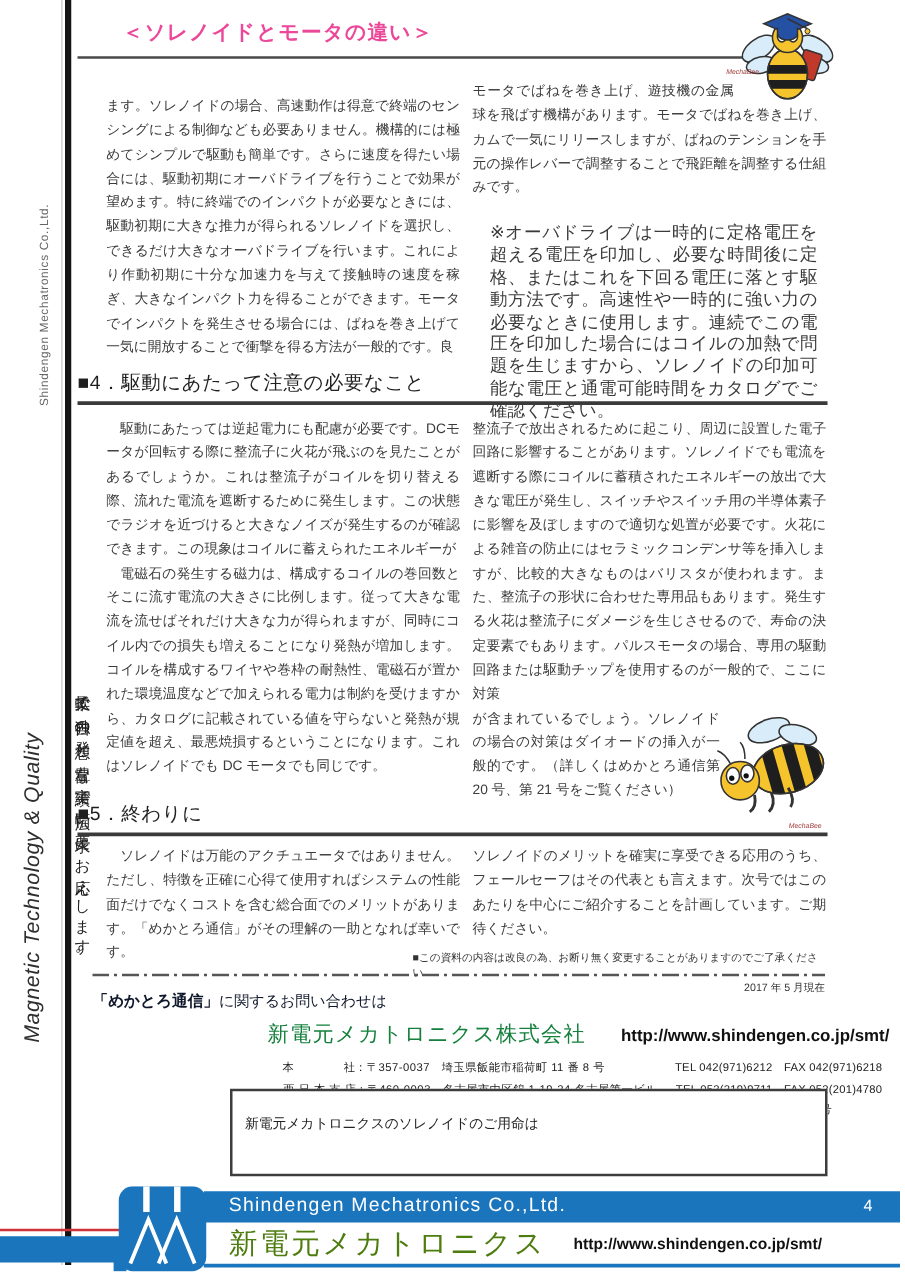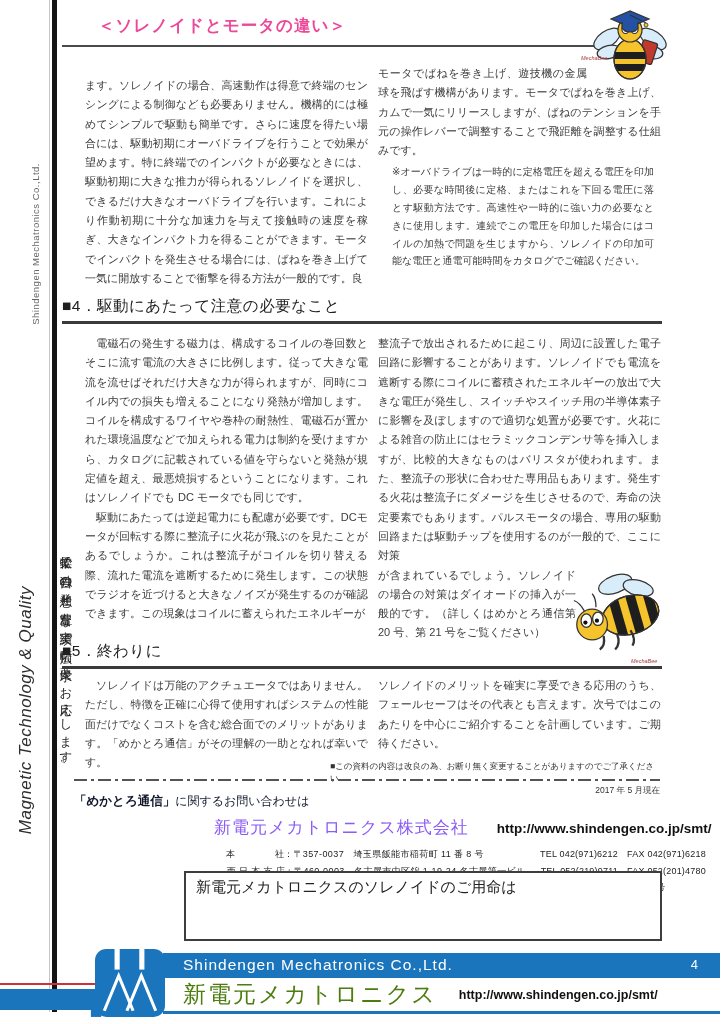--- a/index.html
+++ b/index.html
@@ -27,21 +27,21 @@
 
   
   .page-title { left:98px; top:15px; font-size:16.5px; letter-spacing:1px; color:#ec4899; }
   .title-rule { left:62px; top:45px; width:545px; height:2px; background:#4a4a4a; }
 
   
   .col { width:283px; font-size:11px; line-height:19.3px; text-align:justify; color:#3b3b3b; }
   .intro-left  { left:85px; top:76px; }
   .intro-right { left:378px; top:64px; }
   .bee1-spacer { float:right; width:74px; height:18px; }
-  .note { margin-left:14px; width:262px; font-size:10px; line-height:17.8px; margin-top:3px; }
+  .note { margin-left:14px; width:262px; font-size:14px; line-height:17.8px; margin-top:17px; }
 
   .sec-heading { left:62px; font-size:15.5px; color:#1f1f1f; letter-spacing:.5px; font-weight:400; }
   .sec-rule { left:62px; width:600px; height:2.5px; background:#3a3a3a; }
   .s4-heading { top:296px; } .s4-rule { top:321px; }
   .s4-left  { left:85px; top:334px; }
   .s4-right { left:378px; top:334px; }
   .wrap-narrow { position:relative; }
   .wrap-narrow .narrow-text { display:block; width:198px; }
 
   .s5-heading { top:641px; } .s5-rule { top:666px; }
@@ -52,29 +52,29 @@
 
   
   .dashdot {
     left:74px; top:779px; width:586px; height:2px;
     background:repeating-linear-gradient(to right,#555 0 13px,transparent 13px 17px,#555 17px 20px,transparent 20px 24px);
   }
   .date { left:440px; top:785px; width:220px; text-align:right; font-size:8.5px; color:#333; }
   .inquiry { left:74px; top:793px; font-size:12px; color:#0f172a; }
   .inquiry b { font-size:12.5px; }
   .contact-company-row { left:214px; top:816px; display:flex; align-items:baseline; }
-  .contact-company { font-size:17px; color:#8b5cf6; letter-spacing:1px; }
+  .contact-company { font-size:17px; color:#15803d; letter-spacing:1px; }
   .contact-url { margin-left:28px; font-size:13.5px; font-weight:bold; color:#111; }
   .offices { left:226px; top:846px; font-size:9px; line-height:16.5px; color:#222; }
   .office-row { display:flex; white-space:nowrap;justify-content:flex-end; }
   .office-label { display:inline-block; width:58px; text-align:justify; text-align-last:justify; }
   .office-addr { display:inline-block; width:256px; letter-spacing:.4px; }
   .office-tel { display:inline-block; letter-spacing:.2px; }
   .order-box { left:184px; top:871px; width:478px; height:70px; border:2px solid #3d3d3d; background:#fff; }
-  .order-box-label { padding:5px 10px; font-size:15px; color:#222; }
+  .order-box-label { padding:18px 10px; font-size:11px; color:#222; }
 
   
   .foot-red-line { left:0; top:983px; width:98px; height:2px; background:#d03038; }
   .foot-left-band { left:0; top:989px; width:104px; height:21px; background:#1b75bc; }
   .foot-logo { left:90px; top:949px; width:80px; height:70px; }
   .foot-bar { left:163px; top:953px; width:557px; height:25px; background:#1b75bc; color:#fff; }
   .foot-bar-text { position:absolute; left:20px; top:3px; font-size:15.5px; letter-spacing:1px; }
   .foot-page { position:absolute; right:22px; top:4px; font-size:13px; }
   .foot-jp-row { left:163px; top:979px; width:557px; height:31px; display:flex; align-items:center; }
   .foot-jp-name { margin-left:20px; font-size:23px; letter-spacing:2px; color:#4d7c0f; }
@@ -131,22 +131,22 @@
 <div class="abs col intro-left">ます。ソレノイドの場合、高速動作は得意で終端のセンシングによる制御なども必要ありません。機構的には極めてシンプルで駆動も簡単です。さらに速度を得たい場合には、駆動初期にオーバドライブを行うことで効果が望めます。特に終端でのインパクトが必要なときには、駆動初期に大きな推力が得られるソレノイドを選択し、できるだけ大きなオーバドライブを行います。これにより作動初期に十分な加速力を与えて接触時の速度を稼ぎ、大きなインパクト力を得ることができます。モータでインパクトを発生させる場合には、ばねを巻き上げて一気に開放することで衝撃を得る方法が一般的です。良</div>
 <div class="abs col intro-right">
   <div class="bee1-spacer"></div>
   <span>モータでばねを巻き上げ、遊技機の金属球を飛ばす機構があります。モータでばねを巻き上げ、カムで一気にリリースしますが、ばねのテンションを手元の操作レバーで調整することで飛距離を調整する仕組みです。</span>
   <div class="note">※オーバドライブは一時的に定格電圧を超える電圧を印加し、必要な時間後に定格、またはこれを下回る電圧に落とす駆動方法です。高速性や一時的に強い力の必要なときに使用します。連続でこの電圧を印加した場合にはコイルの加熱で問題を生じますから、ソレノイドの印加可能な電圧と通電可能時間をカタログでご確認ください。</div>
 </div>
 
 <h2 class="abs sec-heading s4-heading">■4．駆動にあたって注意の必要なこと</h2>
 <div class="abs sec-rule s4-rule"></div>
 <div class="abs col s4-left">
+  <p>　駆動にあたっては逆起電力にも配慮が必要です。DCモータが回転する際に整流子に火花が飛ぶのを見たことがあるでしょうか。これは整流子がコイルを切り替える際、流れた電流を遮断するために発生します。この状態でラジオを近づけると大きなノイズが発生するのが確認できます。この現象はコイルに蓄えられたエネルギーが</p>
   <p>　電磁石の発生する磁力は、構成するコイルの巻回数とそこに流す電流の大きさに比例します。従って大きな電流を流せばそれだけ大きな力が得られますが、同時にコイル内での損失も増えることになり発熱が増加します。コイルを構成するワイヤや巻枠の耐熱性、電磁石が置かれた環境温度などで加えられる電力は制約を受けますから、カタログに記載されている値を守らないと発熱が規定値を超え、最悪焼損するということになります。これはソレノイドでも DC モータでも同じです。</p>
-  <p>　駆動にあたっては逆起電力にも配慮が必要です。DCモータが回転する際に整流子に火花が飛ぶのを見たことがあるでしょうか。これは整流子がコイルを切り替える際、流れた電流を遮断するために発生します。この状態でラジオを近づけると大きなノイズが発生するのが確認できます。この現象はコイルに蓄えられたエネルギーが</p>
 </div>
 <div class="abs col s4-right">
   <span>整流子で放出されるために起こり、周辺に設置した電子回路に影響することがあります。ソレノイドでも電流を遮断する際にコイルに蓄積されたエネルギーの放出で大きな電圧が発生し、スイッチやスイッチ用の半導体素子に影響を及ぼしますので適切な処置が必要です。火花による雑音の防止にはセラミックコンデンサ等を挿入しますが、比較的大きなものはバリスタが使われます。また、整流子の形状に合わせた専用品もあります。発生する火花は整流子にダメージを生じさせるので、寿命の決定要素でもあります。パルスモータの場合、専用の駆動回路または駆動チップを使用するのが一般的で、ここに対策</span>
   <div class="wrap-narrow">
     <span class="narrow-text">が含まれているでしょう。ソレノイドの場合の対策はダイオードの挿入が一般的です。（詳しくはめかとろ通信第 20 号、第 21 号をご覧ください）</span>
 
     <div class="abs" style="right:-6px; top:2px; width:96px; height:96px;">
       <svg width="96" height="90" viewBox="0 0 100 92">
         <defs>
             <clipPath id="beeclip2">

